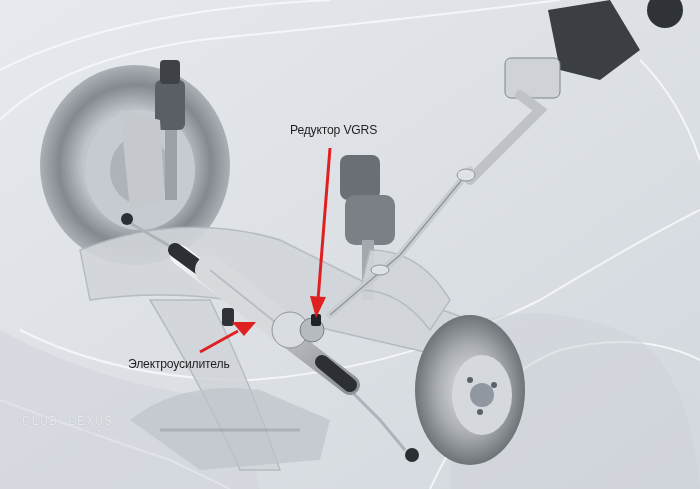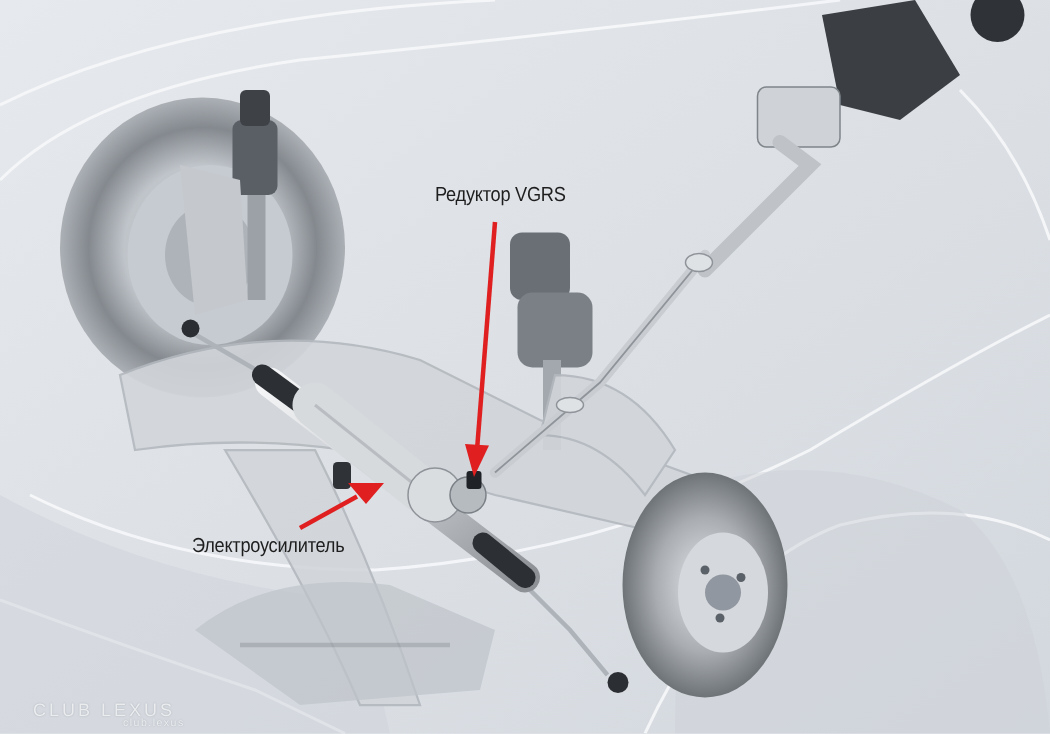--- a/index.html
+++ b/index.html
@@ -14,23 +14,23 @@
       position: absolute;
       font-family: "Liberation Sans", sans-serif;
       font-size: 13.5px;
       color: #1e1e1e;
       letter-spacing: -0.2px;
       white-space: nowrap;
       transform: scaleX(0.9);
       transform-origin: left top;
     }
     .watermark {
-      position: absolute; left: 22px; top: 466px;
+      position: absolute; left: 22px; top: 415px;
       color: rgba(255,255,255,0.75);
-      font-family: Liberation Sans, sans-serif;
+      font-family: Liberation Mono, monospace;
       font-size: 12px; letter-spacing: 2px;
       text-shadow: 0 0 1px rgba(120,130,140,0.6);
     }
     .watermark .sub {
       display: block; font-size: 7px; letter-spacing: 1px;
       margin-left: 60px; margin-top: -1px;
     }
   </style>
 </head>
 <body>

